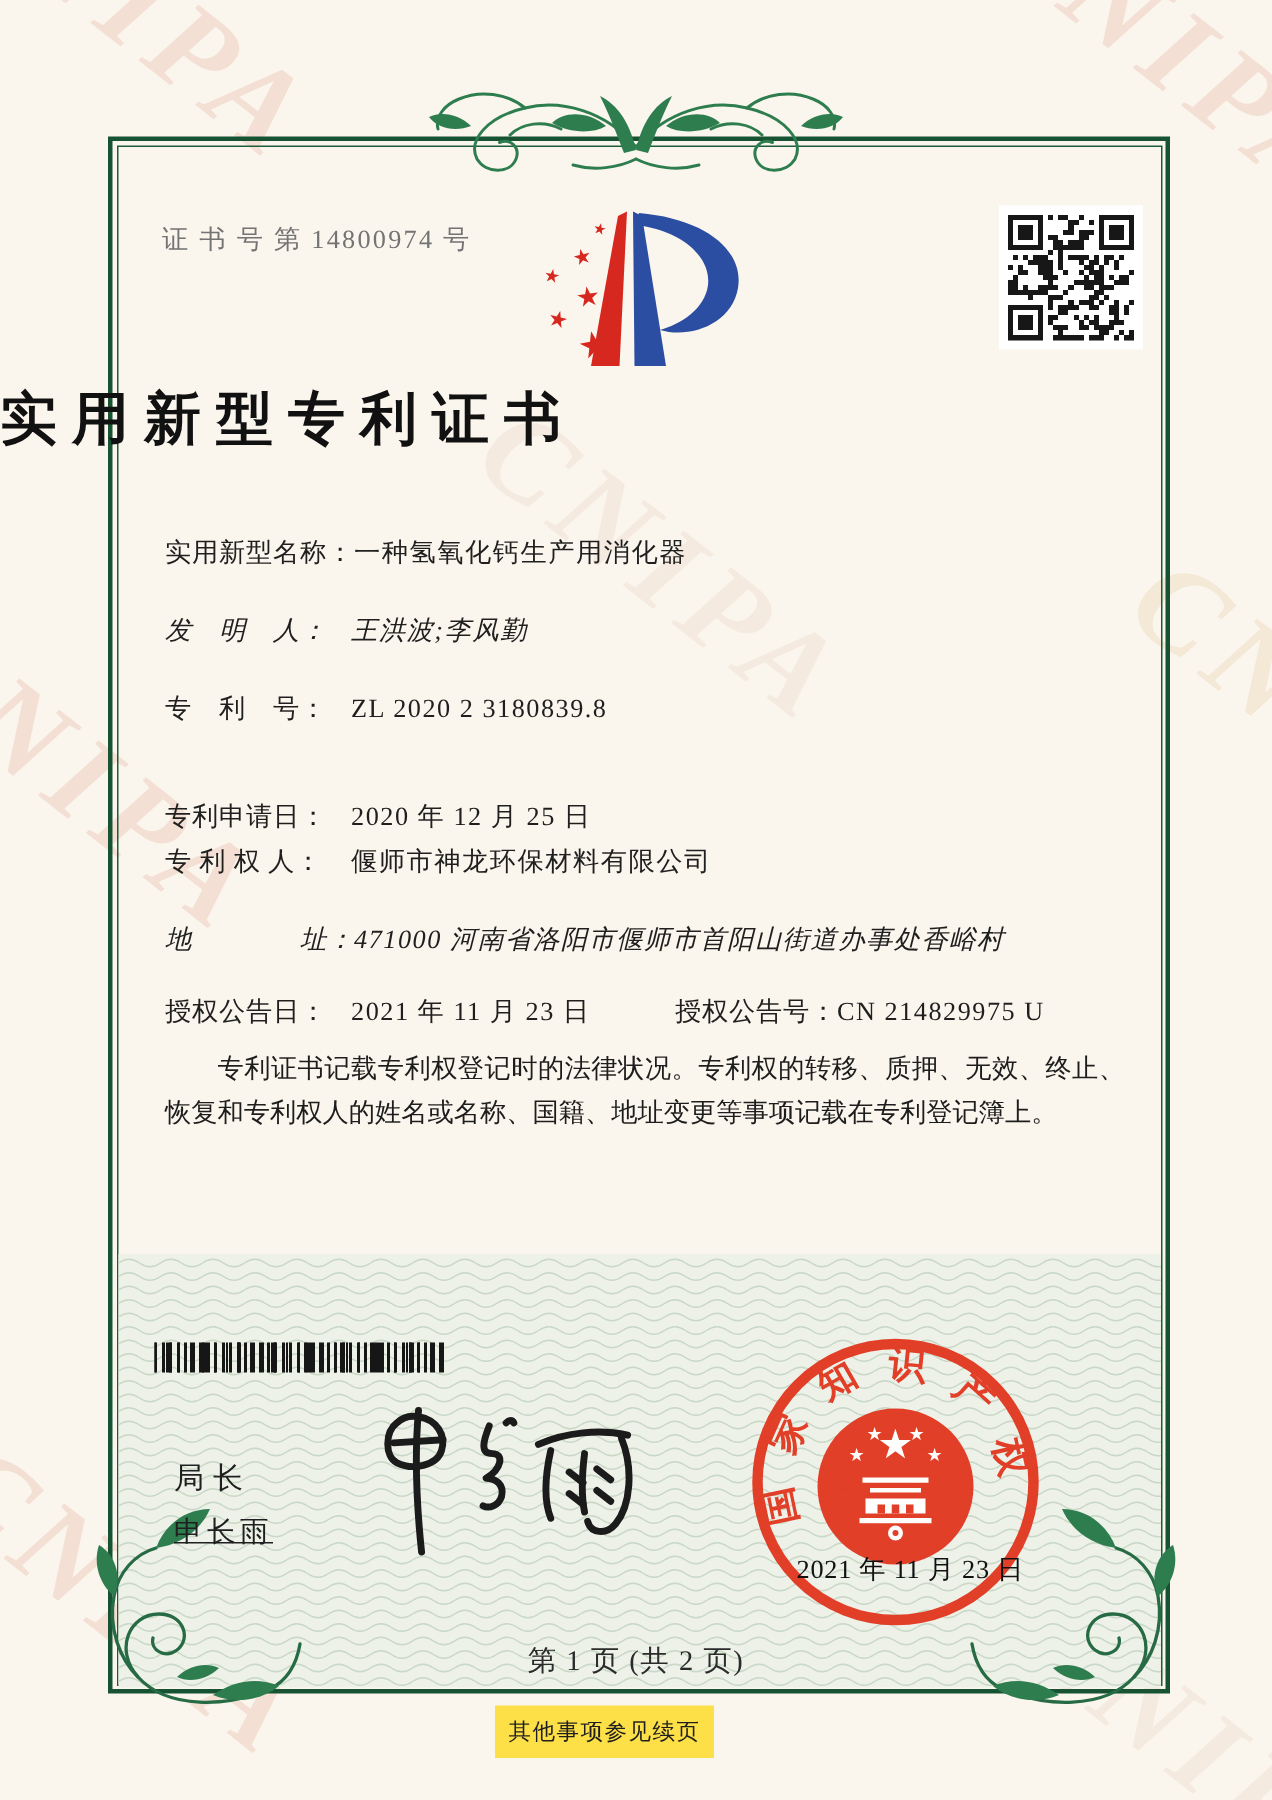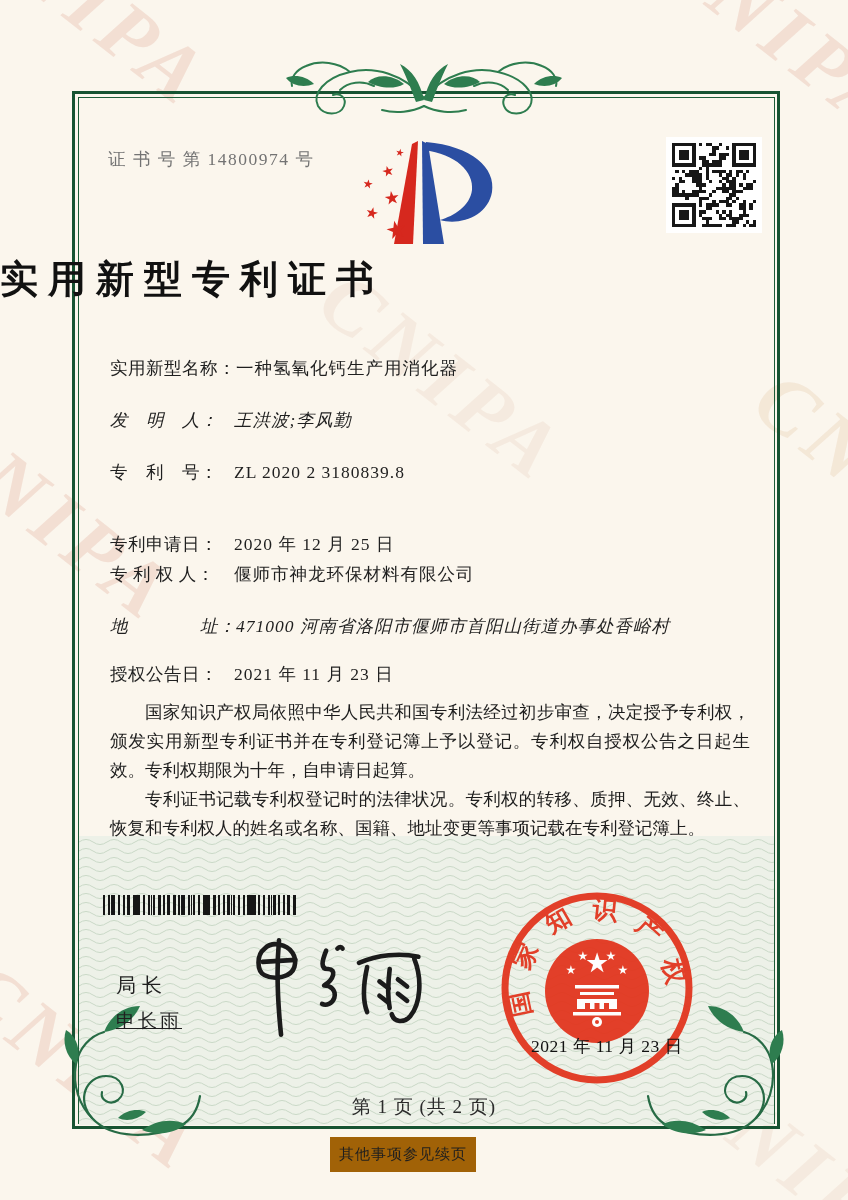--- a/index.html
+++ b/index.html
@@ -57,21 +57,21 @@
       repeating-linear-gradient(90deg,#161616 0 1px,transparent 1px 8px),
       repeating-linear-gradient(90deg,transparent 0 9px,#161616 9px 12px,transparent 12px 23px);
   }
   .officer-title{position:absolute;left:116px;top:972px;font-size:20px;letter-spacing:6px;z-index:3;}
   .officer-name{position:absolute;left:116px;top:1008px;font-size:19px;letter-spacing:3px;z-index:3;text-decoration:underline;}
   .sig{position:absolute;left:238px;top:928px;width:205px;height:118px;z-index:4;}
   .seal{position:absolute;left:497px;top:888px;width:200px;height:200px;z-index:4;opacity:.95;}
   .seal-date{position:absolute;left:531px;top:1034px;font-size:17.5px;letter-spacing:.5px;color:#111;z-index:5;}
   .page-num{position:absolute;left:299px;top:1094px;width:250px;text-align:center;font-size:19px;letter-spacing:1px;color:#2b2b2b;z-index:3;}
   .note-box{
-    position:absolute;left:330px;top:1137px;width:146px;background:#a16207;
+    position:absolute;left:330px;top:1137px;width:146px;background:#fde047;
     text-align:center;font-size:15px;letter-spacing:1px;padding:8px 0;z-index:3;
   }
 </style>
 </head>
 <body>
 
 <div class="wm" style="left:-55px;top:-45px;">CNIPA</div>
 <div class="wm" style="left:640px;top:-15px;">CNIPA</div>
 <div class="wm faint" style="left:300px;top:330px;">CNIPA</div>
 <div class="wm" style="left:-90px;top:470px;">CNIPA</div>
@@ -392,24 +392,26 @@
   <span class="flabel">专利申请日：</span><span class="fvalue">2020 年 12 月 25 日</span>
 </div>
 <div class="frow" style="top:562px;">
   <span class="flabel">专 利 权 人：</span><span class="fvalue">偃师市神龙环保材料有限公司</span>
 </div>
 <div class="frow" style="top:614px;font-style:italic;">
   <span class="flabel">地　　　　址：</span><span class="fvalue">471000 河南省洛阳市偃师市首阳山街道办事处香峪村</span>
 </div>
 <div class="frow" style="top:662px;">
   <span class="flabel">授权公告日：</span><span class="fvalue">2021 年 11 月 23 日</span>
+  <span class="grant-pair">
+    <span>授权公告号：</span><span class="fvalue">CN 214829975 U</span>
+  </span>
 </div>
 
 <div class="body-text">
-  <p>国家知识产权局依照中华人民共和国专利法经过初步审查，决定授予专利权，颁发实用新型专利证书并在专利登记簿上予以登记。专利权自授权公告之日起生效。专利权期限为十年，自申请日起算。</p>
   <p>专利证书记载专利权登记时的法律状况。专利权的转移、质押、无效、终止、恢复和专利权人的姓名或名称、国籍、地址变更等事项记载在专利登记簿上。</p>
 </div>
 
 <div class="barcode"></div>
 <div class="officer-title">局长</div>
 <div class="officer-name">申长雨</div>
 
 <svg class="sig" viewBox="0 0 200 115">
   <g fill="none" stroke="#1b1b1b" stroke-width="4.5" stroke-linecap="round" stroke-linejoin="round">
     <path d="M40,12 C38,34 38,66 42,104"></path>

